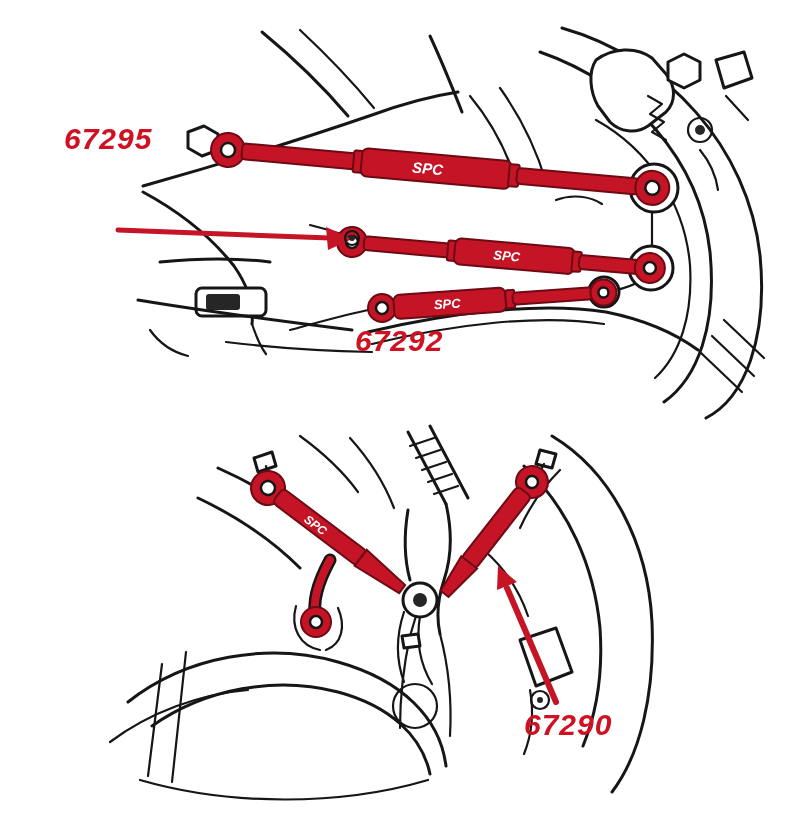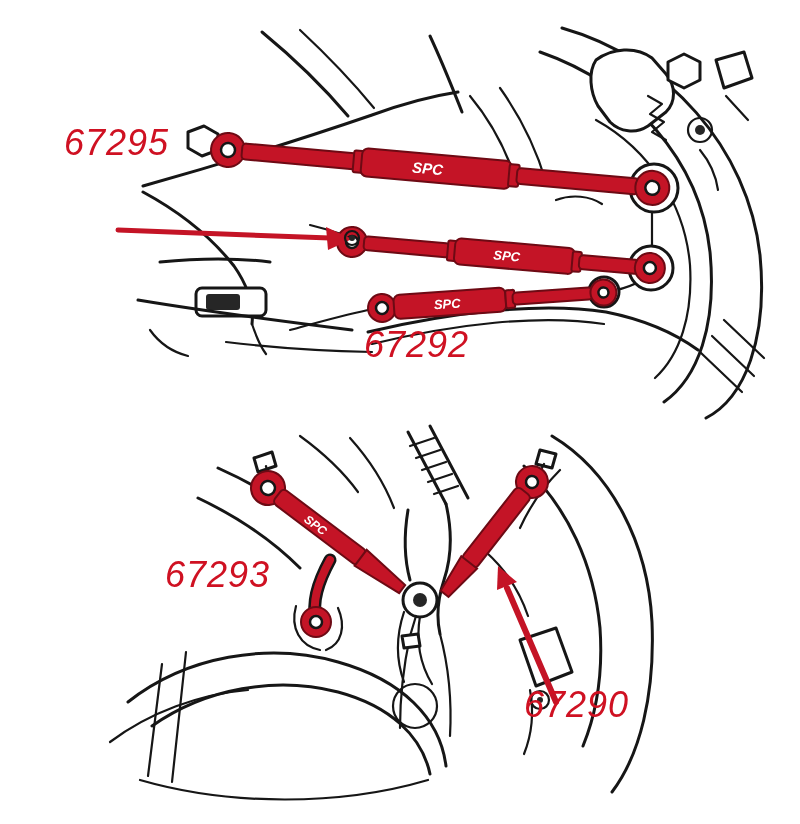--- a/index.html
+++ b/index.html
@@ -2,22 +2,22 @@
 <html style="--accent: #c41426; --label: #cf1122; --line: #161616;"><head>
 <meta charset="utf-8">
 <style>
   html,body { margin:0; padding:0; background:#ffffff; }
   .stage {
     position:relative; width:800px; height:824px; background:#fff;
     overflow:hidden; font-family:"Liberation Sans", sans-serif;
   }
   .stage svg { position:absolute; left:0; top:0; }
   .part-label {
-    position:absolute; font-style:italic; font-weight:normal;
-    font-size:36px; letter-spacing:1px; color:var(--label,#cf1122);
+    position:absolute; font-style:italic; font-weight:bold;
+    font-size:30px; letter-spacing:1px; color:var(--label,#cf1122);
     white-space:nowrap; user-select:none;
   }
   
   .ln  { fill:none; stroke:var(--line,#161616); stroke-width:3; stroke-linecap:round; stroke-linejoin:round; }
   .ln2 { fill:none; stroke:var(--line,#161616); stroke-width:2.2; stroke-linecap:round; stroke-linejoin:round; }
   .lnf { fill:#ffffff; stroke:var(--line,#161616); stroke-width:3; stroke-linejoin:round; }
   .dark { fill:#262626; stroke:none; }
   .redp { fill:var(--accent,#c41426); stroke:#6d0a14; stroke-width:2; }
   .redl { fill:none; stroke:var(--accent,#c41426); stroke-linecap:round; }
   .eye  { fill:#ffffff; stroke:var(--line,#161616); stroke-width:2.5; }
@@ -201,19 +201,18 @@
       <g>
         <path class="redl" stroke-width="6" d="M 556,702 L 507,588"></path>
         <polygon fill="var(--accent,#c41426)" points="498,566 517,582 497,590"></polygon>
       </g>
     </g>
   </svg>
 
   <div class="part-label" style="left:64px; top:122px;">67295</div>
 
 
-  <div class="part-label" style="left:364px; top:324px;">67292</div>
-
-  <div class="part-label" style="left:165px; top:554px;">67293</div>
-
-  <div class="part-label" style="left:524px; top:684px;">67290</div>
+  <div class="part-label" style="left:355px; top:324px;">67292</div>
+
+
+  <div class="part-label" style="left:524px; top:708px;">67290</div>
 
 </div>
 
 </body></html>

